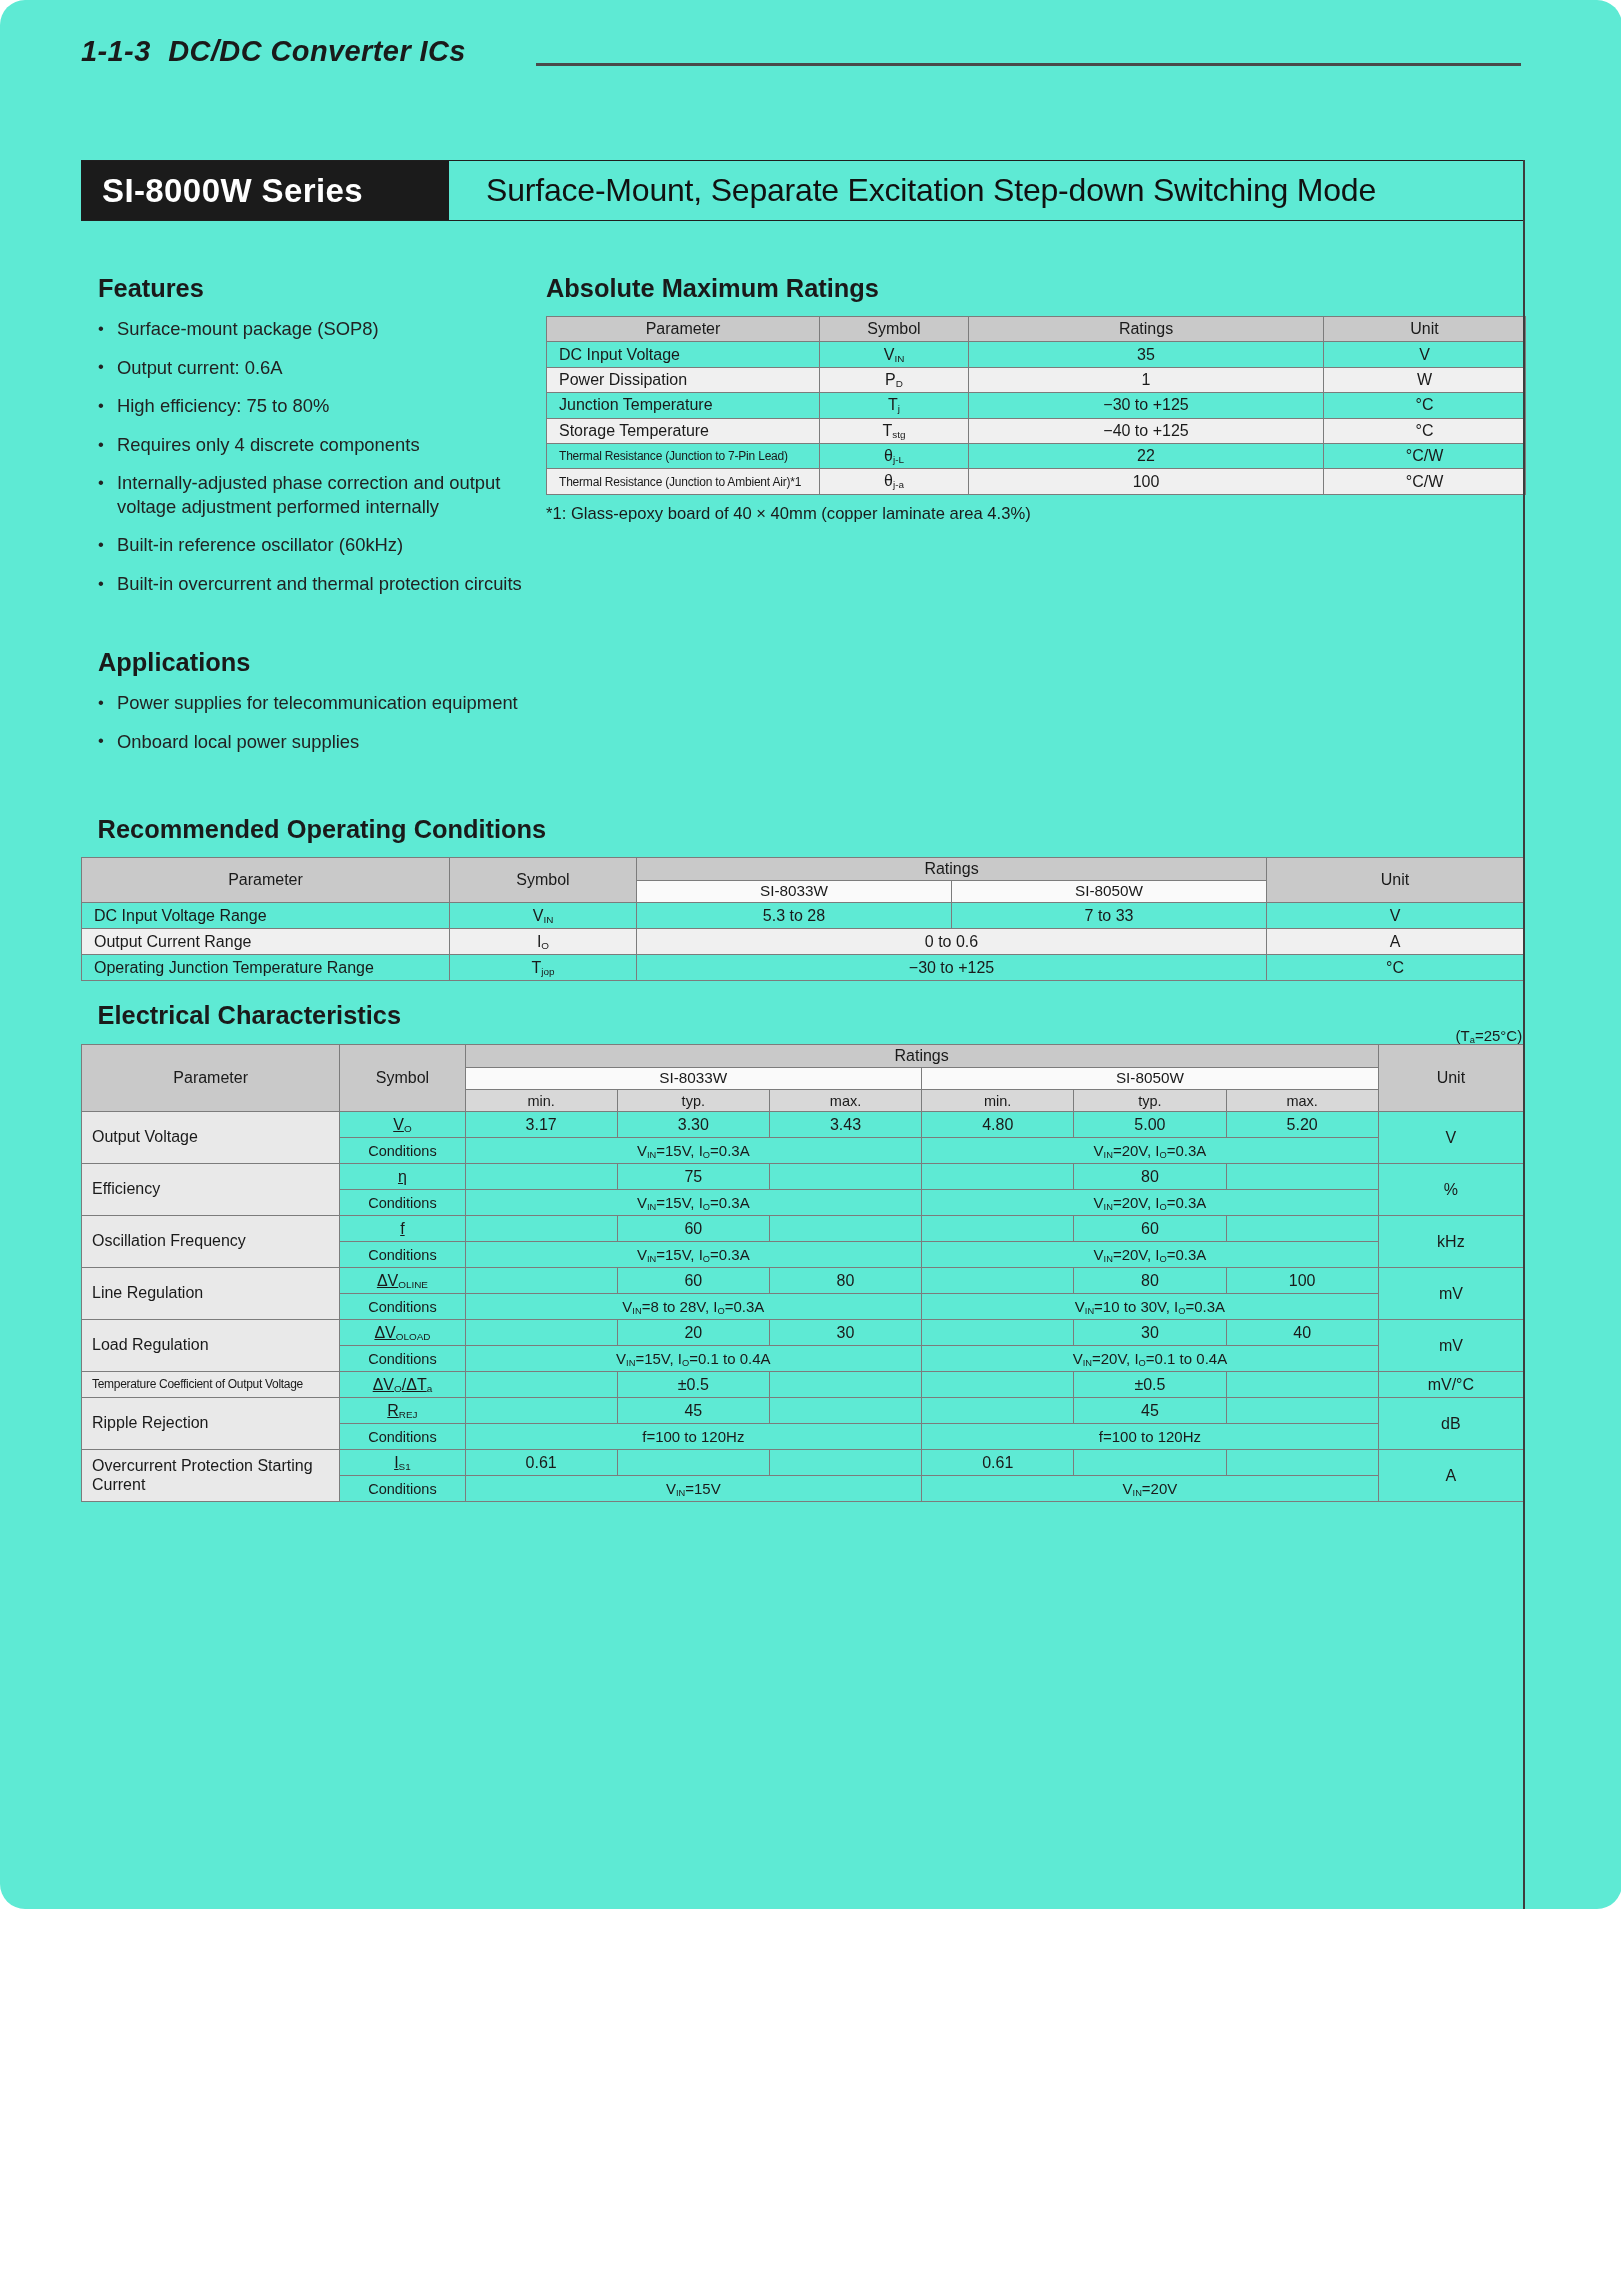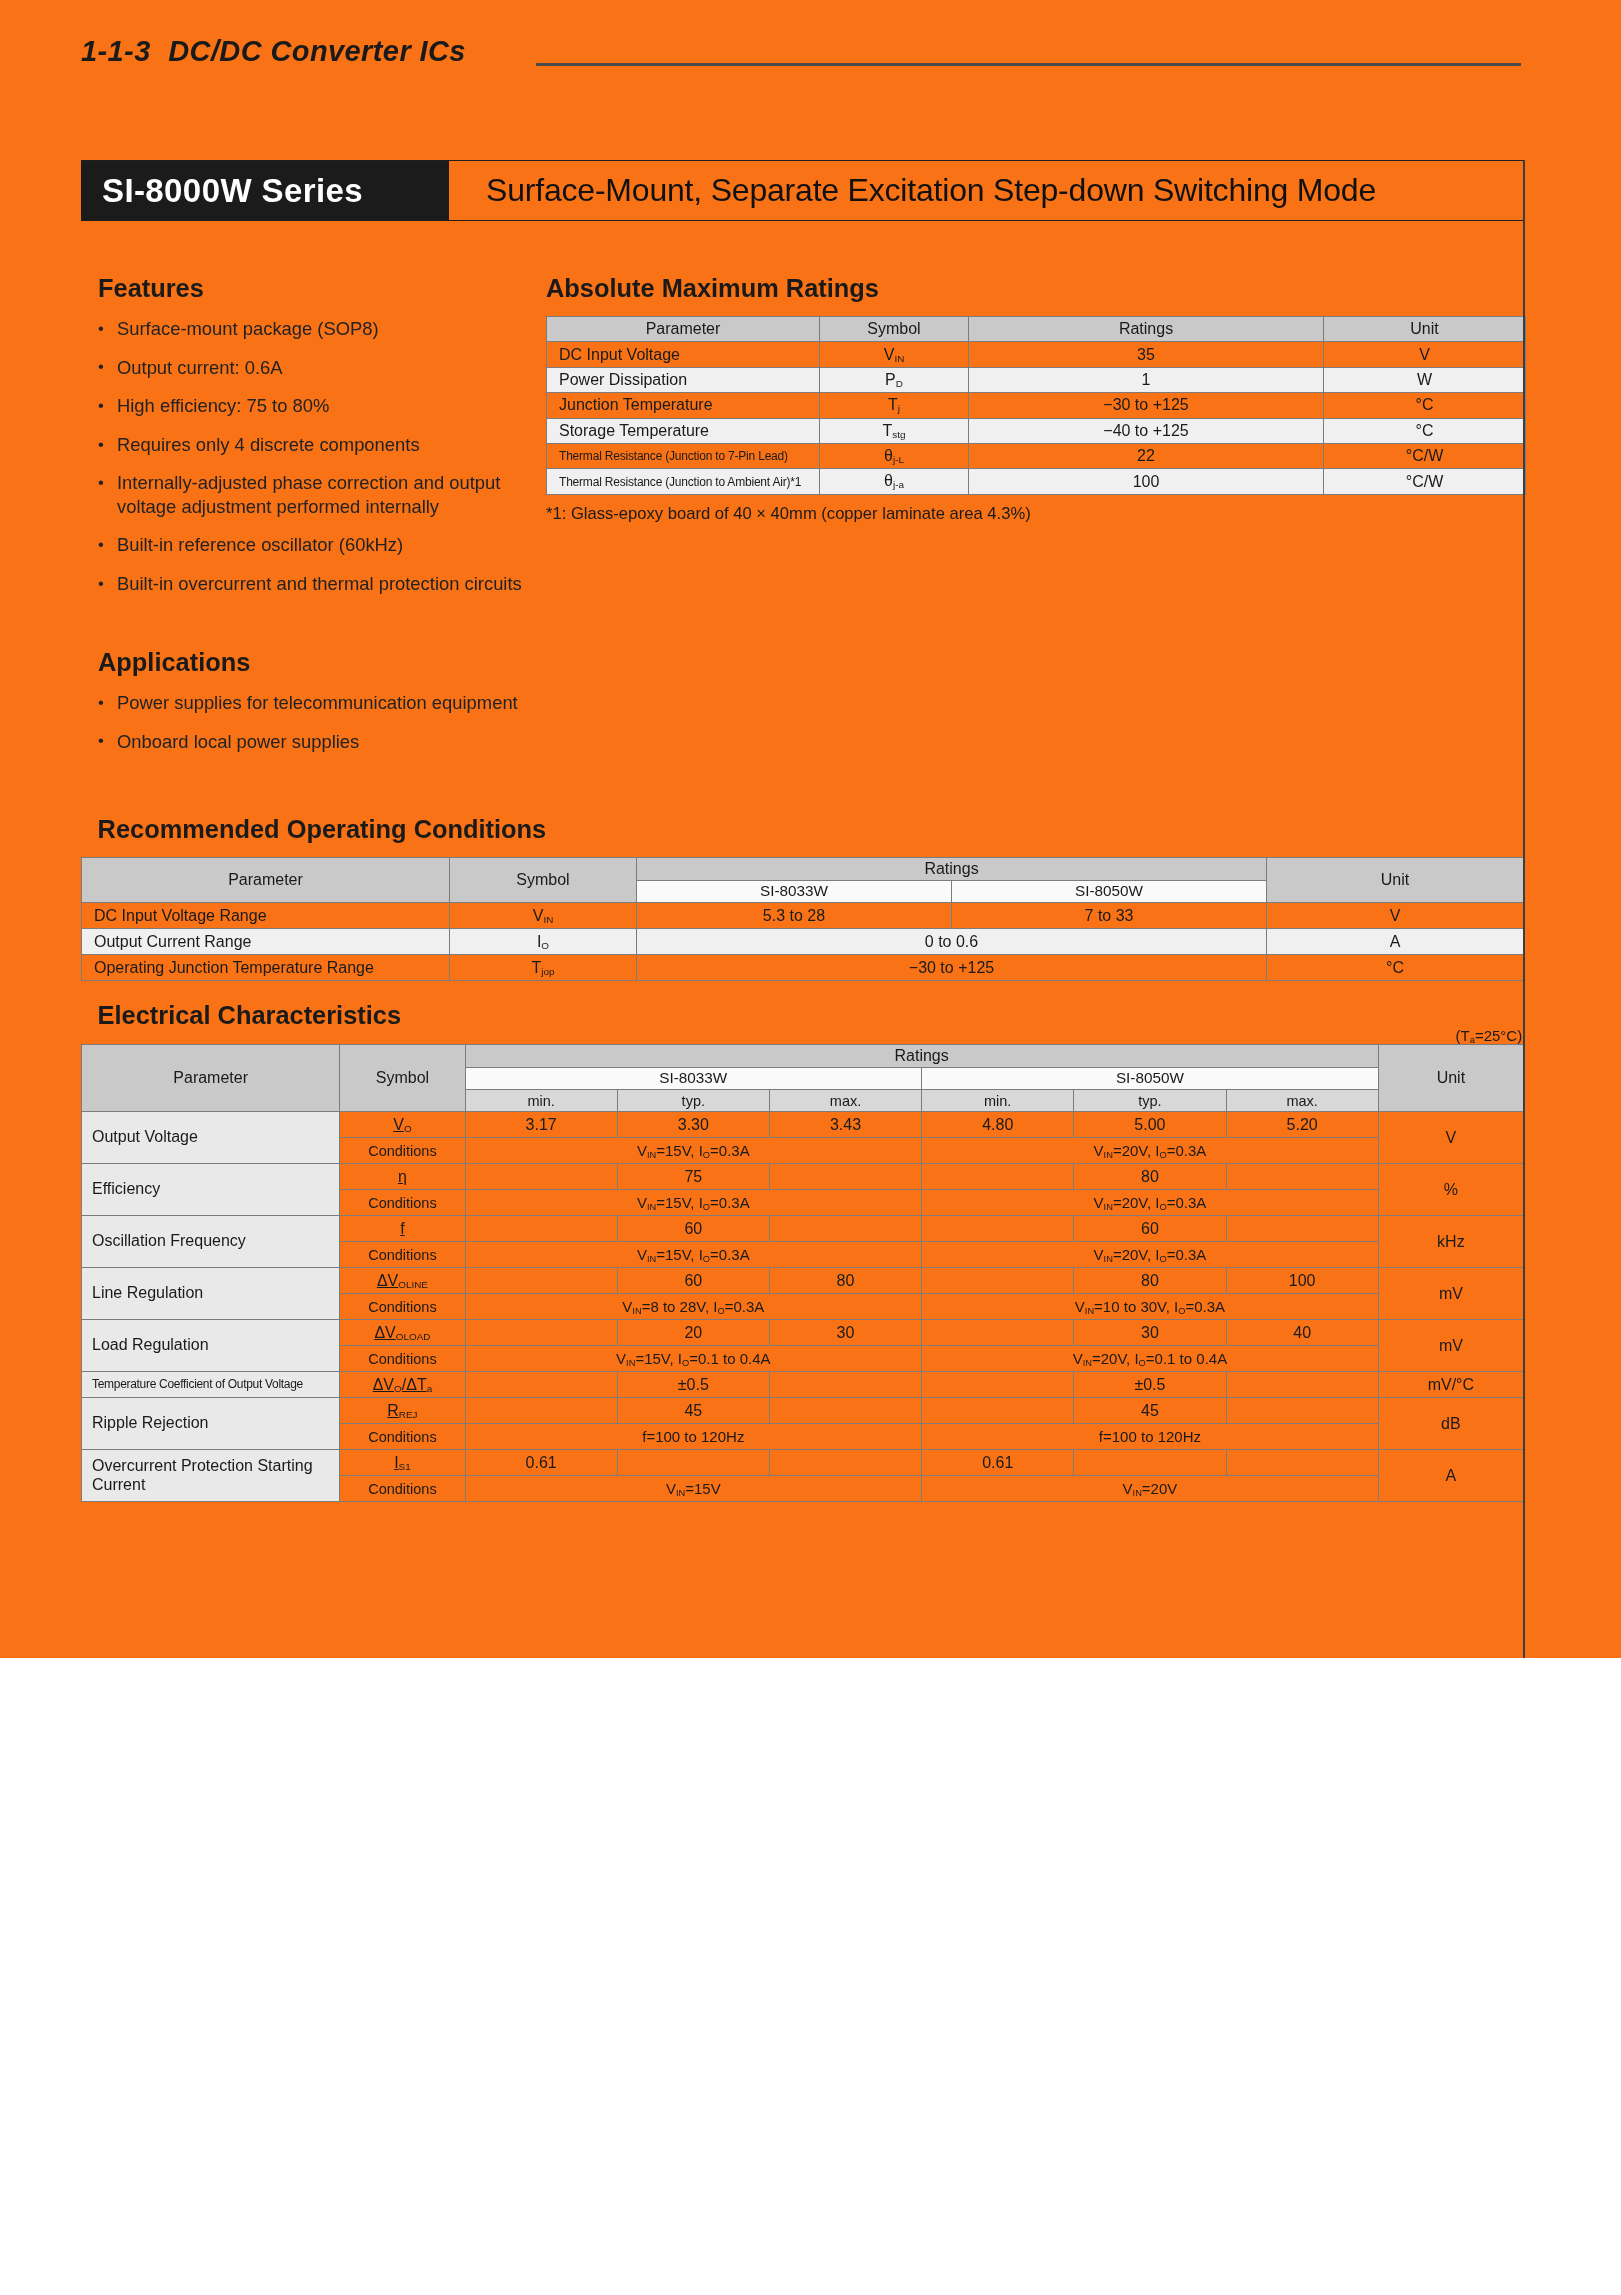--- a/index.html
+++ b/index.html
@@ -1,18 +1,18 @@
 <!DOCTYPE html>
 <html style="font-size:14px"><head>
 <meta charset="utf-8">
 <style>
   * { margin:0; padding:0; box-sizing:border-box; }
   html,body { background:#ffffff; }
   body { font-family:"Liberation Sans", sans-serif; color:#1a1a1a; }
-  .page { position:relative; width:1622px; height:1658px; background:#f97316; overflow:hidden; }
+  .page { position:relative; width:1622px; height:1909px; background:#5eead4; overflow:hidden;border-radius:25px; }
 
   
   .top-heading { position:absolute; left:81px; top:35px; font-size:29px; font-style:italic; font-weight:600; letter-spacing:0.4px; }
   .top-heading .num { margin-right:17.5px; }
   .heading-rule { position:absolute; left:536px; top:63px; width:985px; height:2.6px; background:#4a4a4a; }
 
   
   .series-bar { position:absolute; left:81px; top:160px; width:1443px; height:61px; display:flex; align-items:stretch; border-top:1.8px solid #1f1f1f; border-bottom:1.8px solid #1f1f1f; }
   .series-box { flex:0 0 368px; background:#1b1b1b; color:#ffffff; font-size:33px; font-weight:bold; display:flex; align-items:center; padding-left:21px; letter-spacing:0.4px; }
   .series-desc { flex:1; display:flex; align-items:center; padding-left:37px; font-size:32px; color:#111; letter-spacing:-0.2px; }

